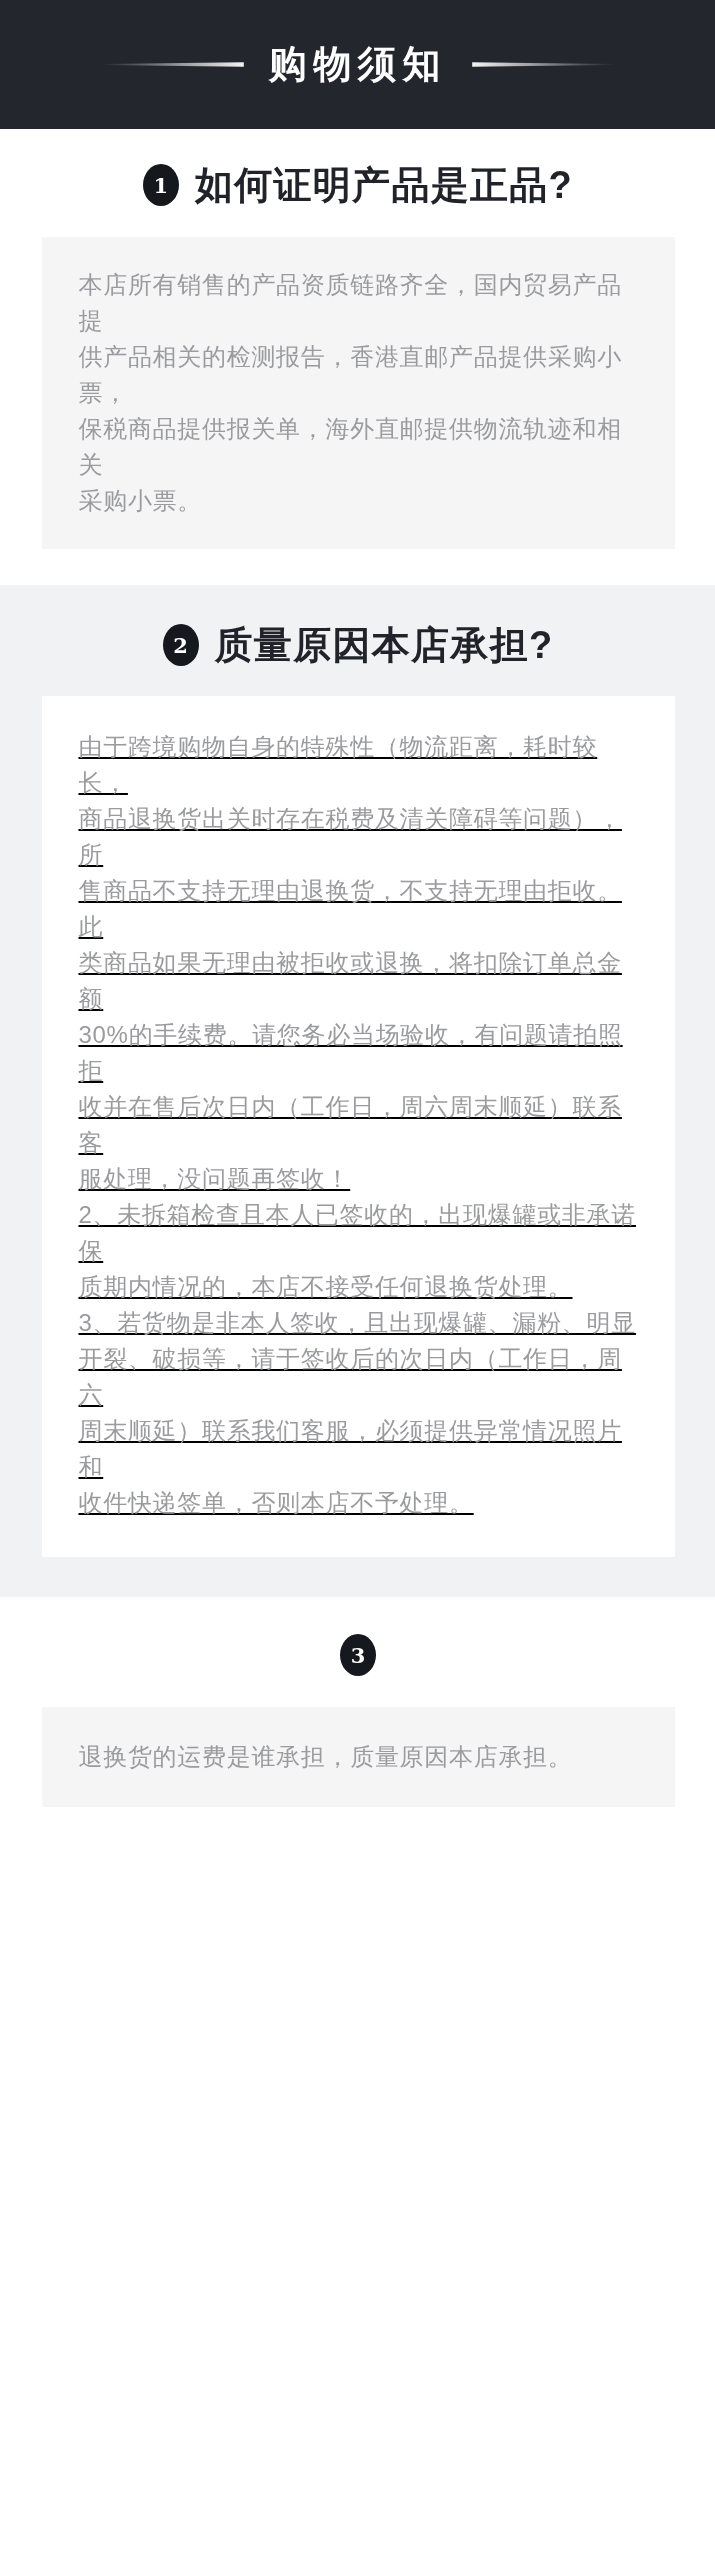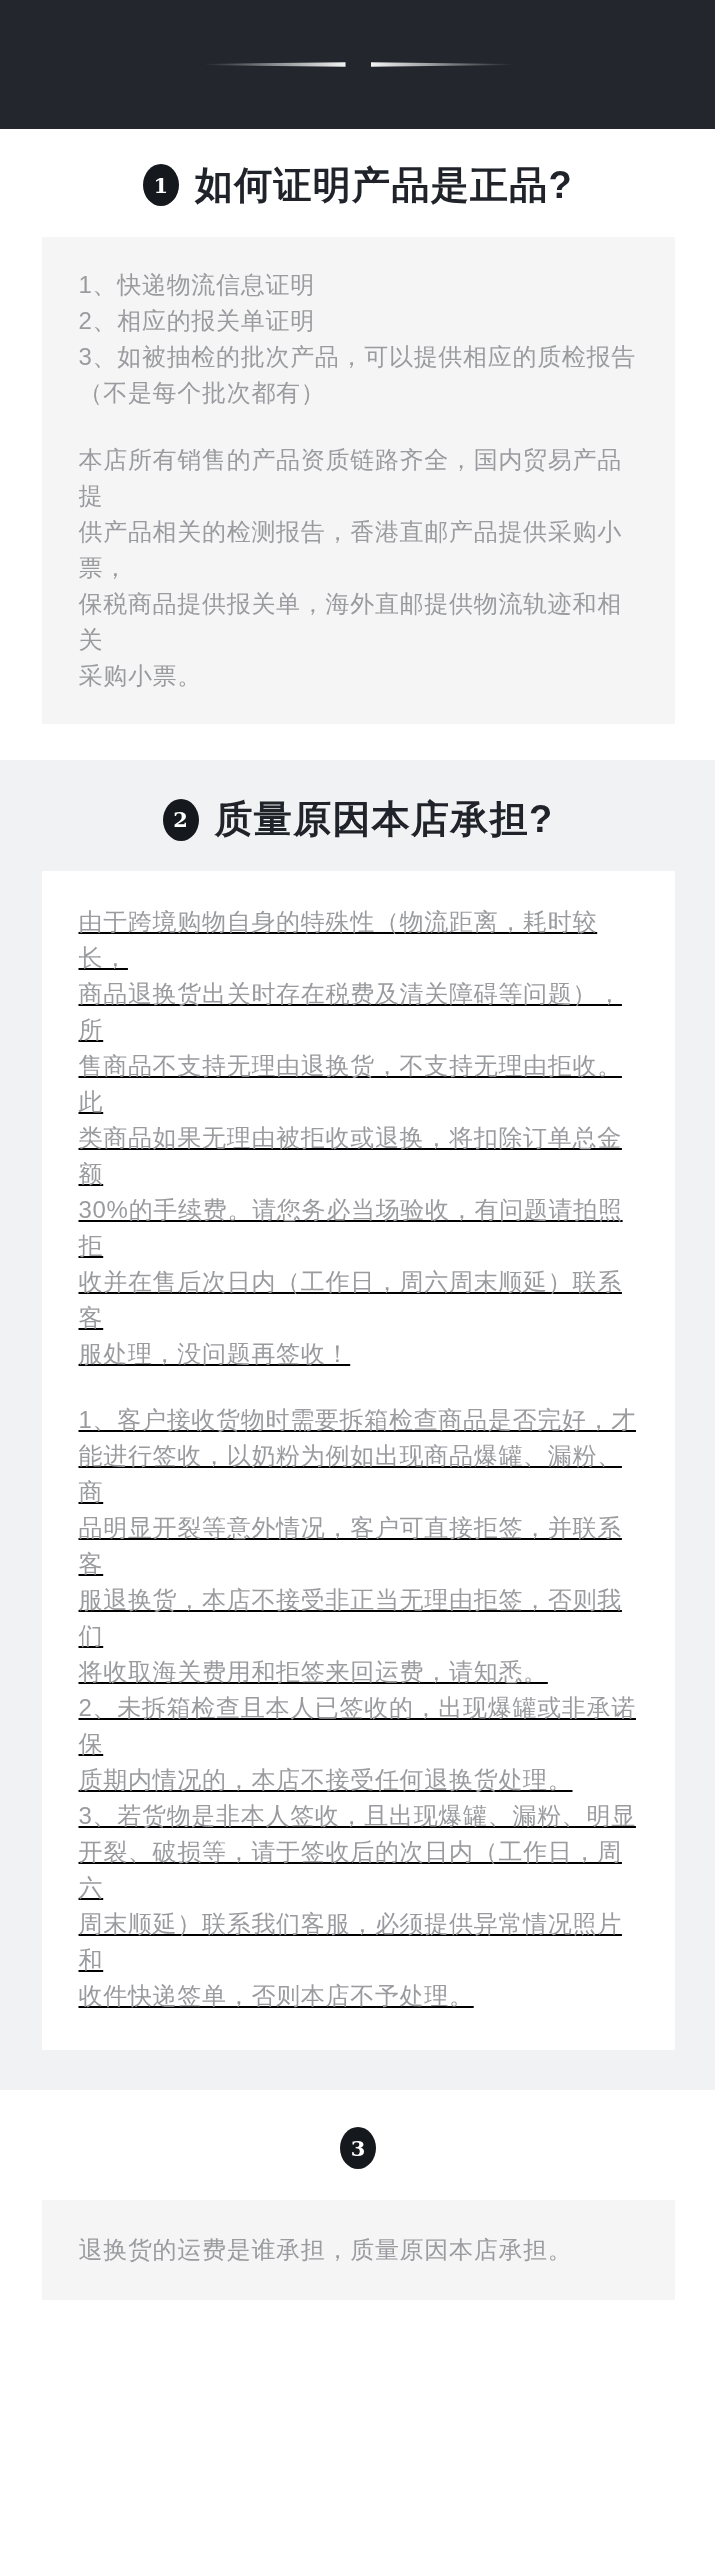--- a/index.html
+++ b/index.html
@@ -99,46 +99,45 @@
     letter-spacing:0.7px;
   }
   .para + .para{margin-top:30.5px;}
   .para + .para.tight{margin-top:0;}
 </style>
 </head>
 <body>
 
 <div class="header">
   <div class="deco-line left"></div>
+  <h1>购物须知</h1>
   <div class="deco-line right"></div>
 </div>
 
 <div class="sec white sec-pad-1">
   <div class="sec-heading">
     <div class="badge">
       <span>1</span>
     </div>
     <h2>如何证明产品是正品?</h2>
   </div>
   <div class="card gray card-1">
-    <div class="para">1、快递物流信息证明<br>2、相应的报关单证明<br>3、如被抽检的批次产品，可以提供相应的质检报告<br>（不是每个批次都有）</div>
     <div class="para">本店所有销售的产品资质链路齐全，国内贸易产品提<br>供产品相关的检测报告，香港直邮产品提供采购小票，<br>保税商品提供报关单，海外直邮提供物流轨迹和相关<br>采购小票。</div>
   </div>
 </div>
 
 <div class="sec gray sec-pad-2">
   <div class="sec-heading">
     <div class="badge">
       <span>2</span>
     </div>
     <h2>质量原因本店承担?</h2>
   </div>
   <div class="card white card-2">
     <div class="para">由于跨境购物自身的特殊性（物流距离，耗时较长，<br>商品退换货出关时存在税费及清关障碍等问题），所<br>售商品不支持无理由退换货，不支持无理由拒收。此<br>类商品如果无理由被拒收或退换，将扣除订单总金额<br>30%的手续费。请您务必当场验收，有问题请拍照拒<br>收并在售后次日内（工作日，周六周末顺延）联系客<br>服处理，没问题再签收！</div>
-    <div class="para">1、客户接收货物时需要拆箱检查商品是否完好，才<br>能进行签收，以奶粉为例如出现商品爆罐、漏粉、商<br>品明显开裂等意外情况，客户可直接拒签，并联系客<br>服退换货，本店不接受非正当无理由拒签，否则我们<br>将收取海关费用和拒签来回运费，请知悉。</div>
     <div class="para tight">2、未拆箱检查且本人已签收的，出现爆罐或非承诺保<br>质期内情况的，本店不接受任何退换货处理。</div>
     <div class="para tight">3、若货物是非本人签收，且出现爆罐、漏粉、明显<br>开裂、破损等，请于签收后的次日内（工作日，周六<br>周末顺延）联系我们客服，必须提供异常情况照片和<br>收件快递签单，否则本店不予处理。</div>
   </div>
 </div>
 
 <div class="sec white sec-pad-3">
   <div class="sec-heading">
     <div class="badge">
       <span>3</span>
     </div>

